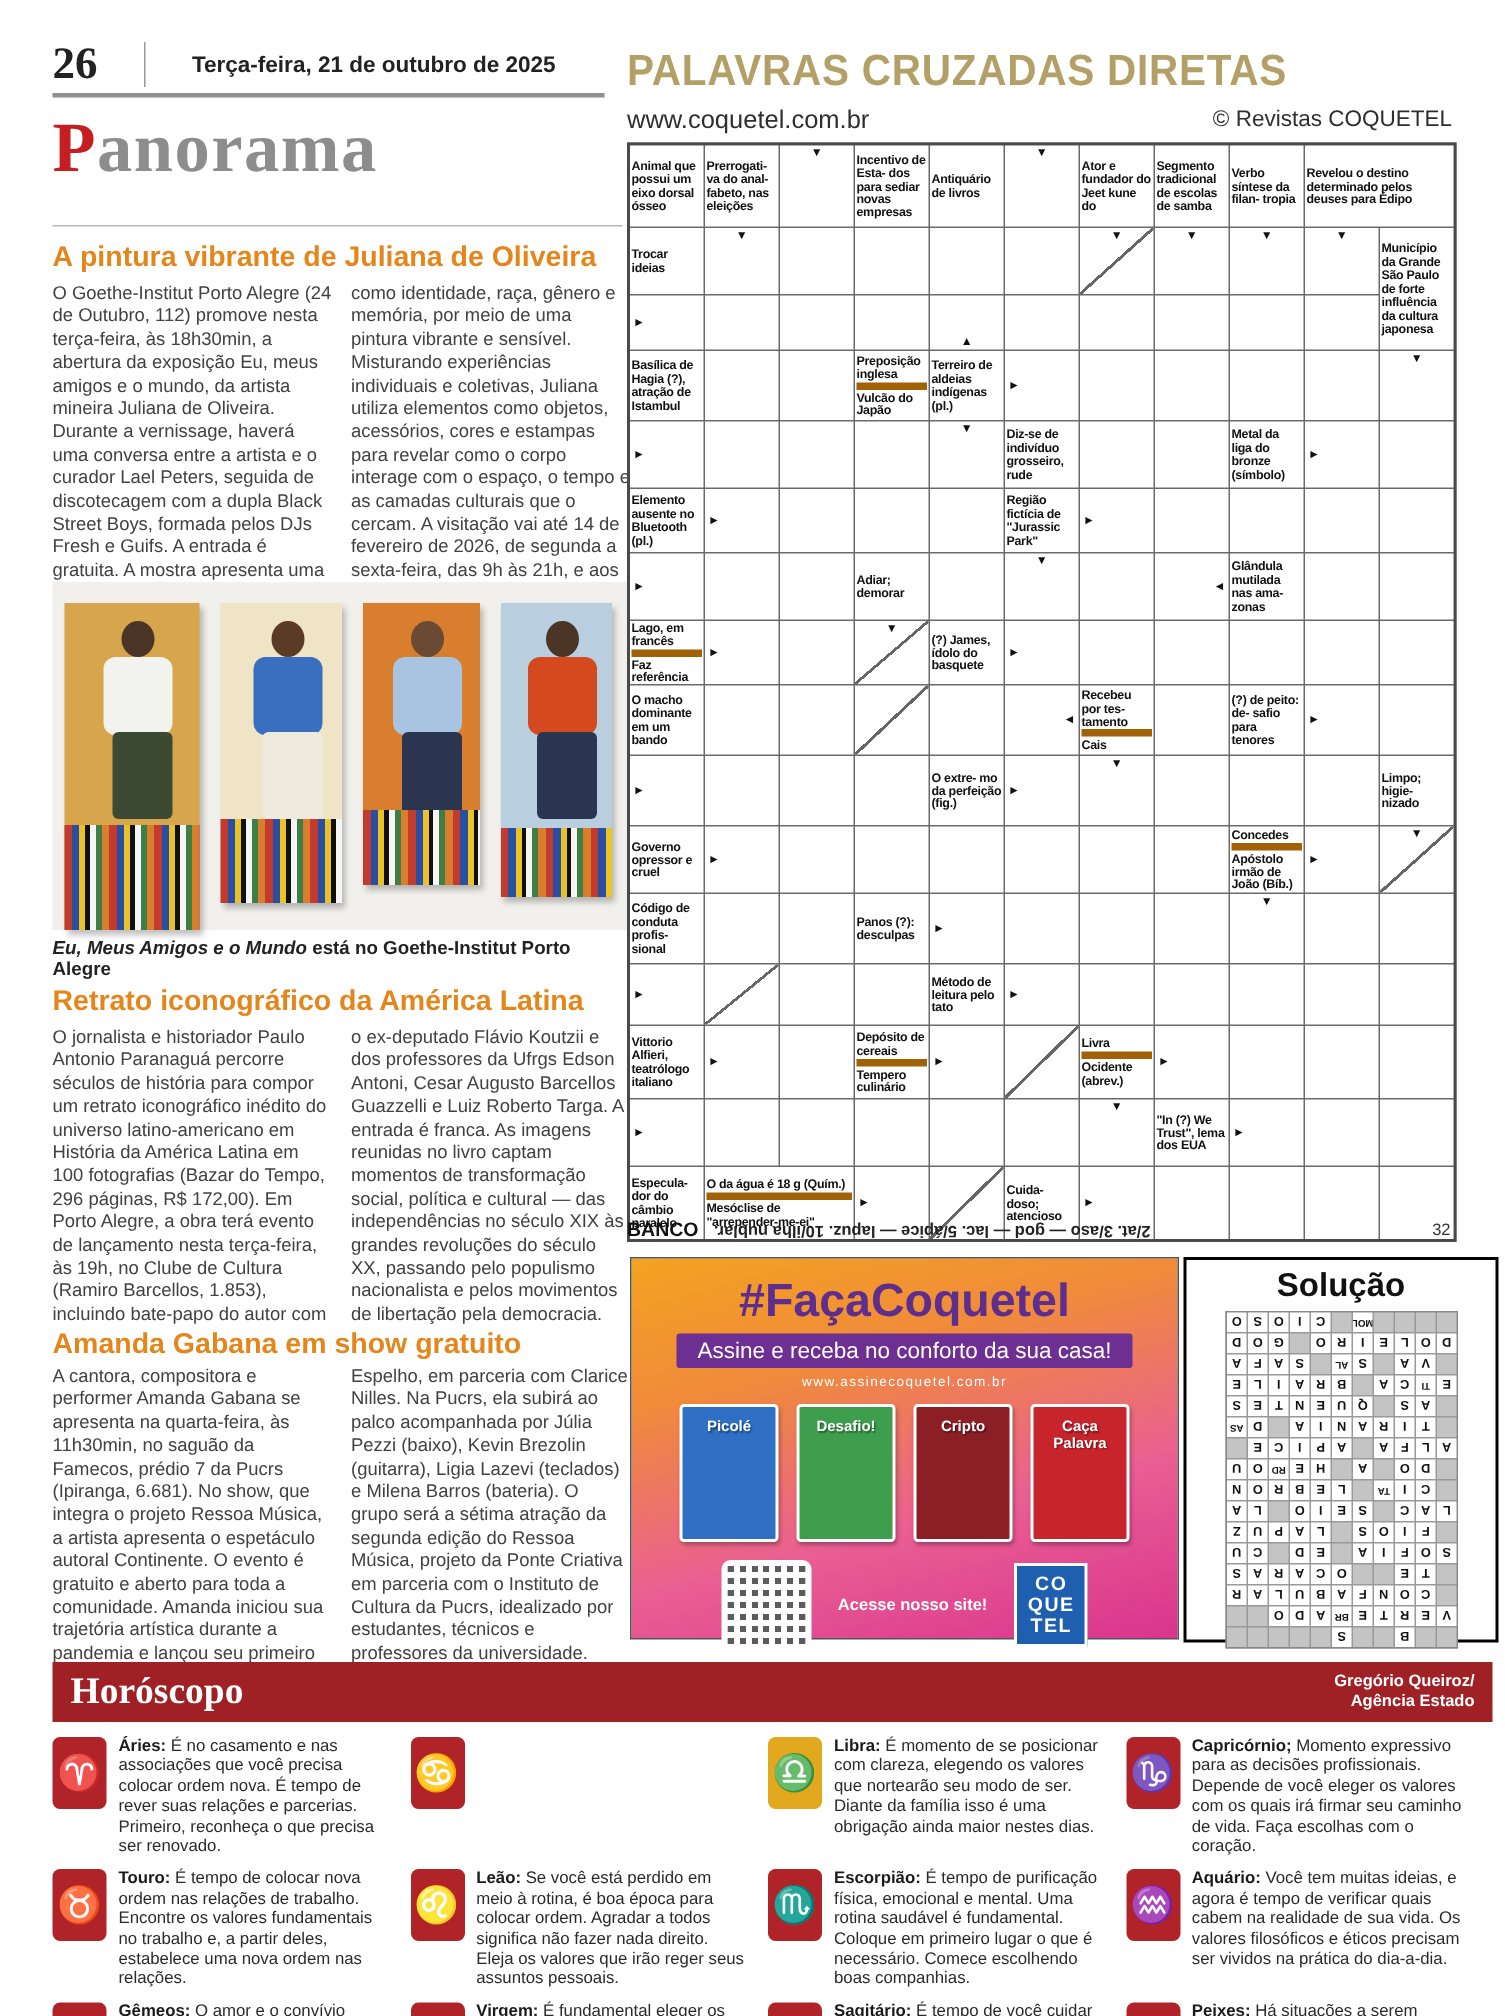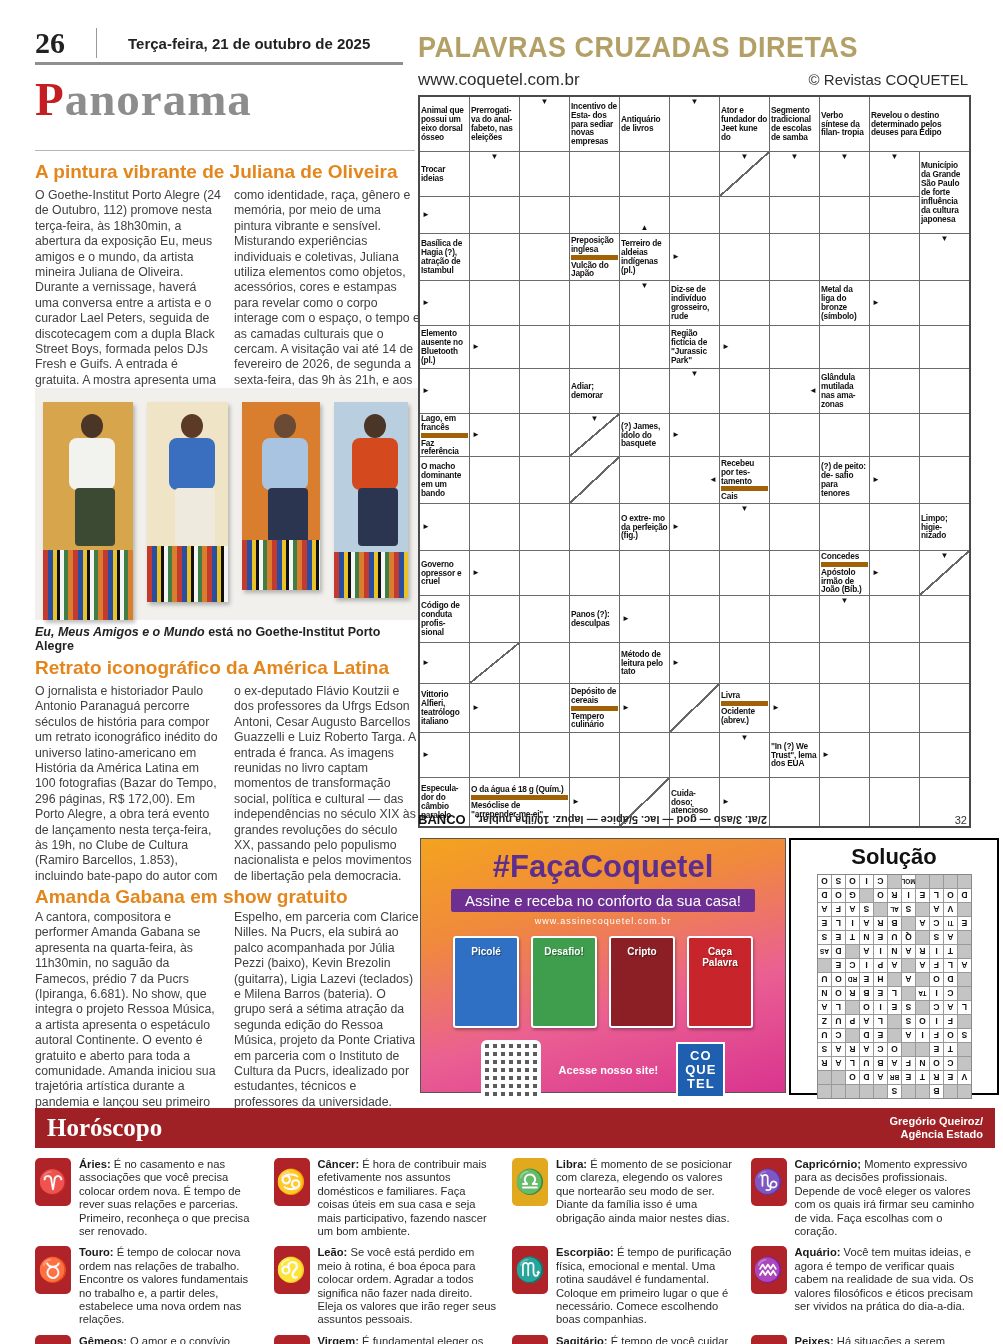--- a/index.html
+++ b/index.html
@@ -673,21 +673,20 @@
     <div class="horo-item">
       <div class="zodiac" style="background: rgb(176, 35, 40);">♉</div>
       <p><b>Touro: </b>É tempo de colocar nova ordem nas relações de trabalho. Encontre os valores fundamentais no trabalho e, a partir deles, estabelece uma nova ordem nas relações.</p>
     </div>
     <div class="horo-item">
       <div class="zodiac" style="background: rgb(176, 35, 40);">♊</div>
       <p><b>Gêmeos; </b>O amor e o convívio afetivo precisam de novos valores para reger seus atos e sentimentos. É tempo de começar a agir de maneira mais sincera e verdadeira.</p>
     </div>
     <div class="horo-item">
       <div class="zodiac" style="background: rgb(176, 35, 40);">♋</div>
-      <p><b>Câncer: </b>É hora de contribuir mais efetivamente nos assuntos domésticos e familiares. Faça coisas úteis em sua casa e seja mais participativo, fazendo nascer um bom ambiente.</p>
     </div>
     <div class="horo-item">
       <div class="zodiac" style="background: rgb(176, 35, 40);">♌</div>
       <p><b>Leão: </b>Se você está perdido em meio à rotina, é boa época para colocar ordem. Agradar a todos significa não fazer nada direito. Eleja os valores que irão reger seus assuntos pessoais.</p>
     </div>
     <div class="horo-item">
       <div class="zodiac" style="background: rgb(176, 35, 40);">♍</div>
       <p><b>Virgem: </b>É fundamental eleger os valores que irão colocar ordem em sua vida material. Para você empreender algo sério, não pode ficar assim tão claudicante nos passos a dar.</p>
     </div>
     <div class="horo-item">

